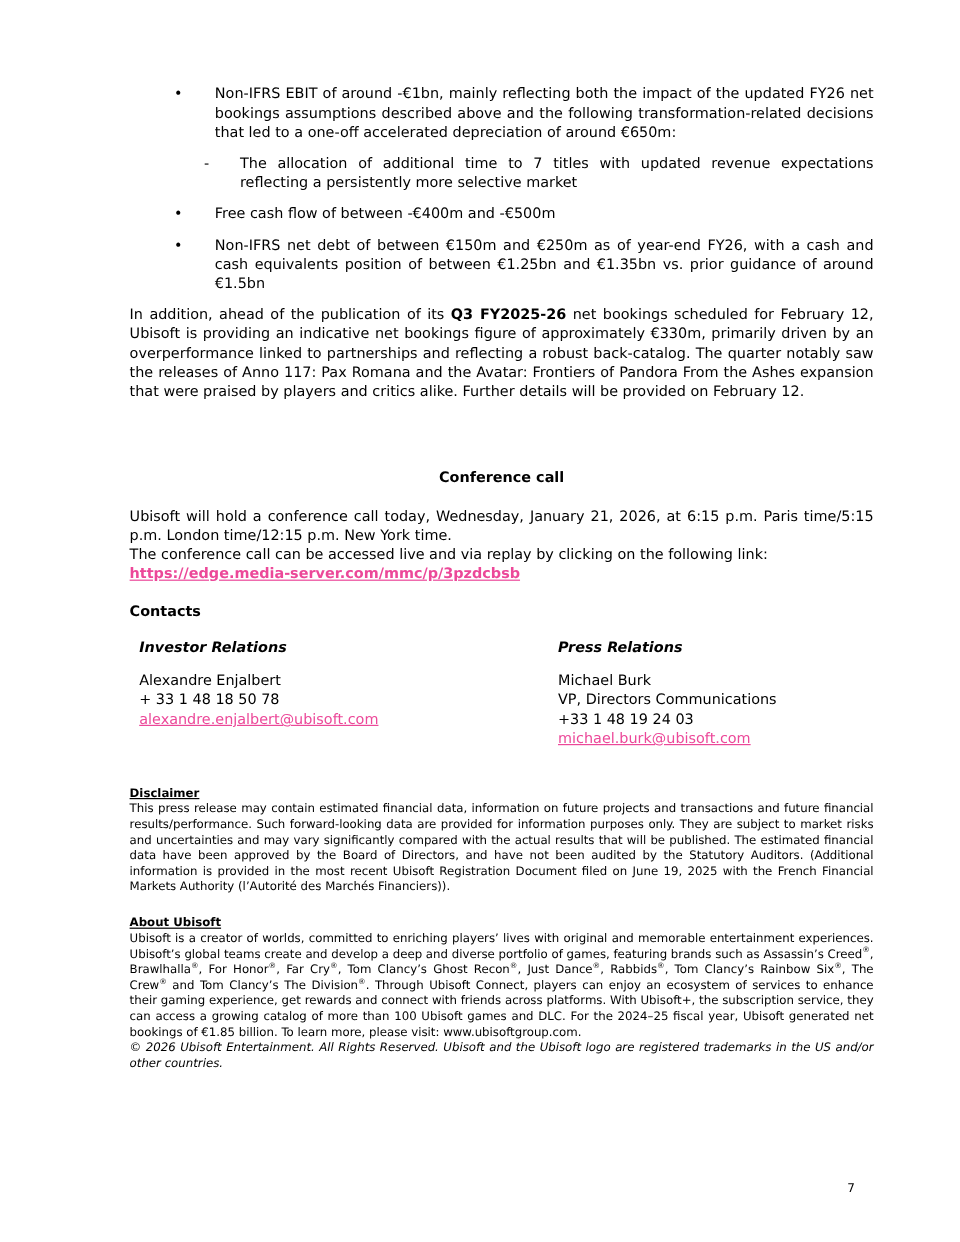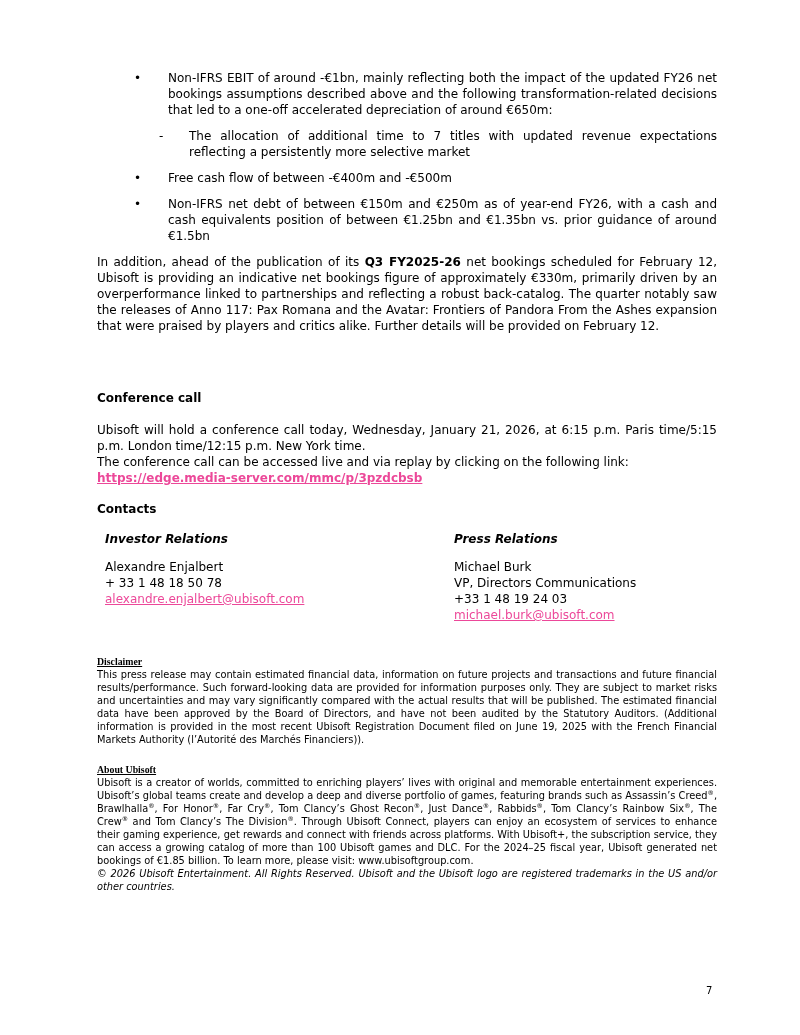--- a/index.html
+++ b/index.html
@@ -7,53 +7,53 @@
     position: relative;
     width: 800px;
     height: 1035px;
     background: #ffffff;
     color: #000000;
     font-family: "DejaVu Sans", "Liberation Sans", sans-serif;
     overflow: hidden;
   }
   .content {
     position: absolute;
-    left: 97px;
+    left: 108px;
     top: 0;
     width: 620px;
   }
   .body-text { font-size: 12px; line-height: 16px; }
   .justify { text-align: justify; }
 
   
   ul.bullet-list { list-style: none; margin: 70px 0 0 0; padding: 0; }
   li.bullet { position: relative; padding-left: 71px; margin-bottom: 10px; }
   li.bullet::before { content: "\2022"; position: absolute; left: 37px; top: 0; }
   ul.sub-list { list-style: none; margin: 10px 0 0 -9px; padding: 0; }
   li.sub { position: relative; padding-left: 30px; }
   li.sub::before { content: "-"; position: absolute; left: 0; top: 0; }
 
   p { margin: 0; }
   .para-addition { margin-top: 8px; }
 
   .h-main { font-size: 12px; line-height: 16px; font-weight: bold; margin: 0; }
-  .conference-heading { margin-top: 56px; }
+  .conference-heading { margin-top: 56px; text-align: center; }
   .conference-para { margin-top: 16px; }
   a { color: #ec4899; text-decoration: underline; }
   .conference-link { font-weight: bold; }
 
   .contacts-heading { margin-top: 15px; }
   .contact-cols { display: flex; margin-left: 8px; margin-top: 14px; }
   .contact-col.left { width: 349px; }
   .contact-col.right { flex: 1; }
   .contact-title { font-size: 12px; line-height: 16px; font-weight: bold; font-style: italic; }
   .contact-lines { margin-top: 12px; font-size: 12px; line-height: 16px; }
 
   .small { font-size: 9.8px; line-height: 13px; }
-  .small-heading { font-weight: bold; text-decoration: underline; font-family: Liberation Serif, serif; }
+  .small-heading { font-weight: bold; text-decoration: underline; }
   .disc-block { margin-top: 32px; }
   .about-block { margin-top: 17px; }
   .italic { font-style: italic; }
   sup { font-size: 0.65em; line-height: 0; vertical-align: super; }
 
   .page-number {
     position: absolute;
     left: 706px;
     top: 984px;
     font-size: 10px;

